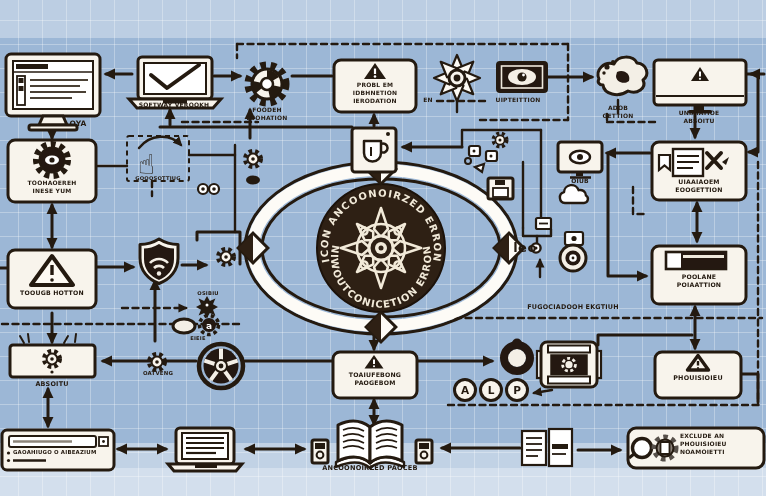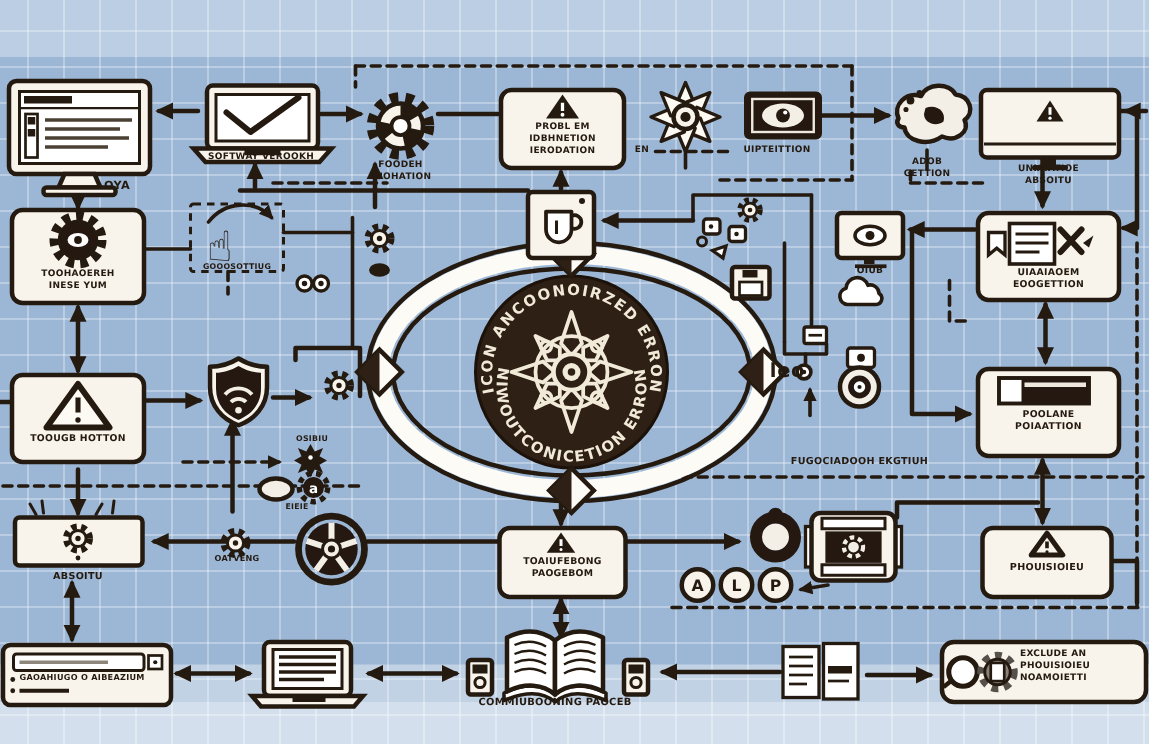--- a/index.html
+++ b/index.html
@@ -540,19 +540,19 @@
   <div class="lbl fs5" style="left:180px;top:335px;width:36px;">EIEIE</div>
   <div class="lbl fs64" style="left:518px;top:303px;width:110px;">FUGOCIADOOH EKGTIUH</div>
   <div class="lbl fs64" style="left:12px;top:380px;width:80px;">ABSOITU</div>
   <div class="lbl fs54" style="left:132px;top:370px;width:52px;">OATVENG</div>
   <div class="lbl fs62" style="left:335px;top:371px;width:80px;">
     <span>TOAIUFEBONG</span>
       <span>PAOGEBOM</span>
   </div>
   <div class="lbl fs64" style="left:657px;top:374px;width:82px;">PHOUISIOIEU</div>
   <div class="lbl fs54 ta-l" style="left:13px;top:449px;width:96px;">GAOAHIUGO O AIBEAZIUM</div>
-  <div class="lbl fs66" style="left:300px;top:464px;width:140px;">COMMIUBOONING PAOCEB</div>
+  <div class="lbl fs66" style="left:300px;top:464px;width:140px;">ANCOONOIRZED PAOCEB</div>
   <div class="lbl fs6 ta-l" style="left:680px;top:432px;width:82px;">
     <span>EXCLUDE AN</span>
       <span>PHOUISIOIEU</span>
       <span>NOAMOIETTI</span>
   </div>
 </div>
 
 </body></html>

